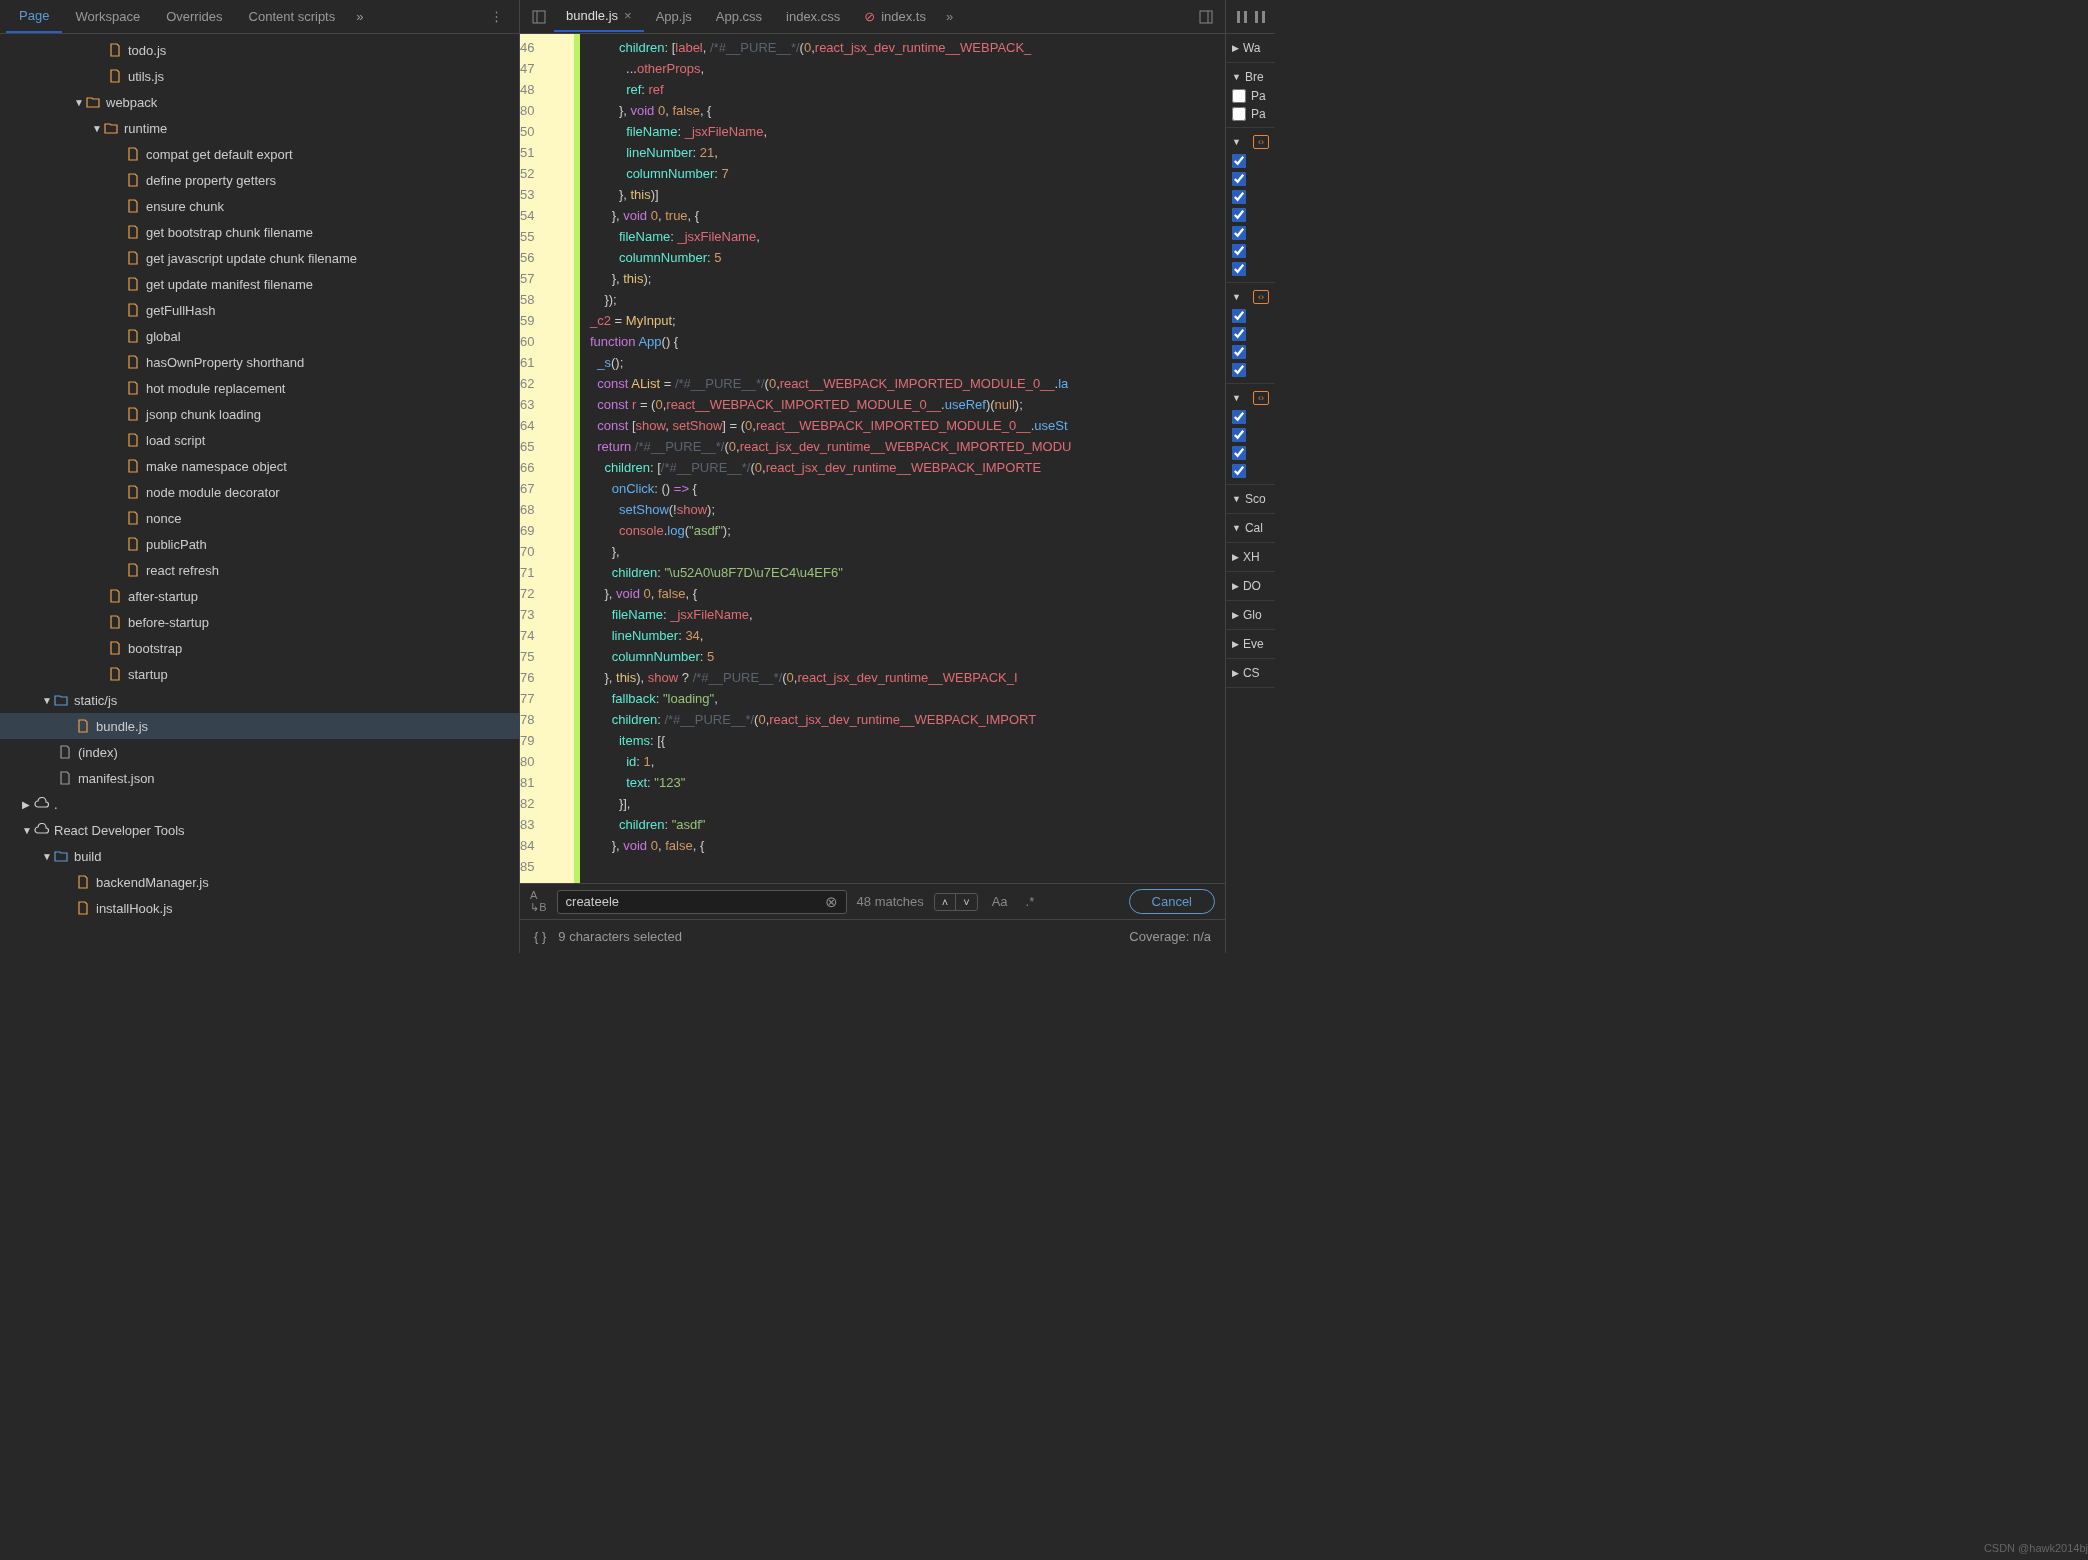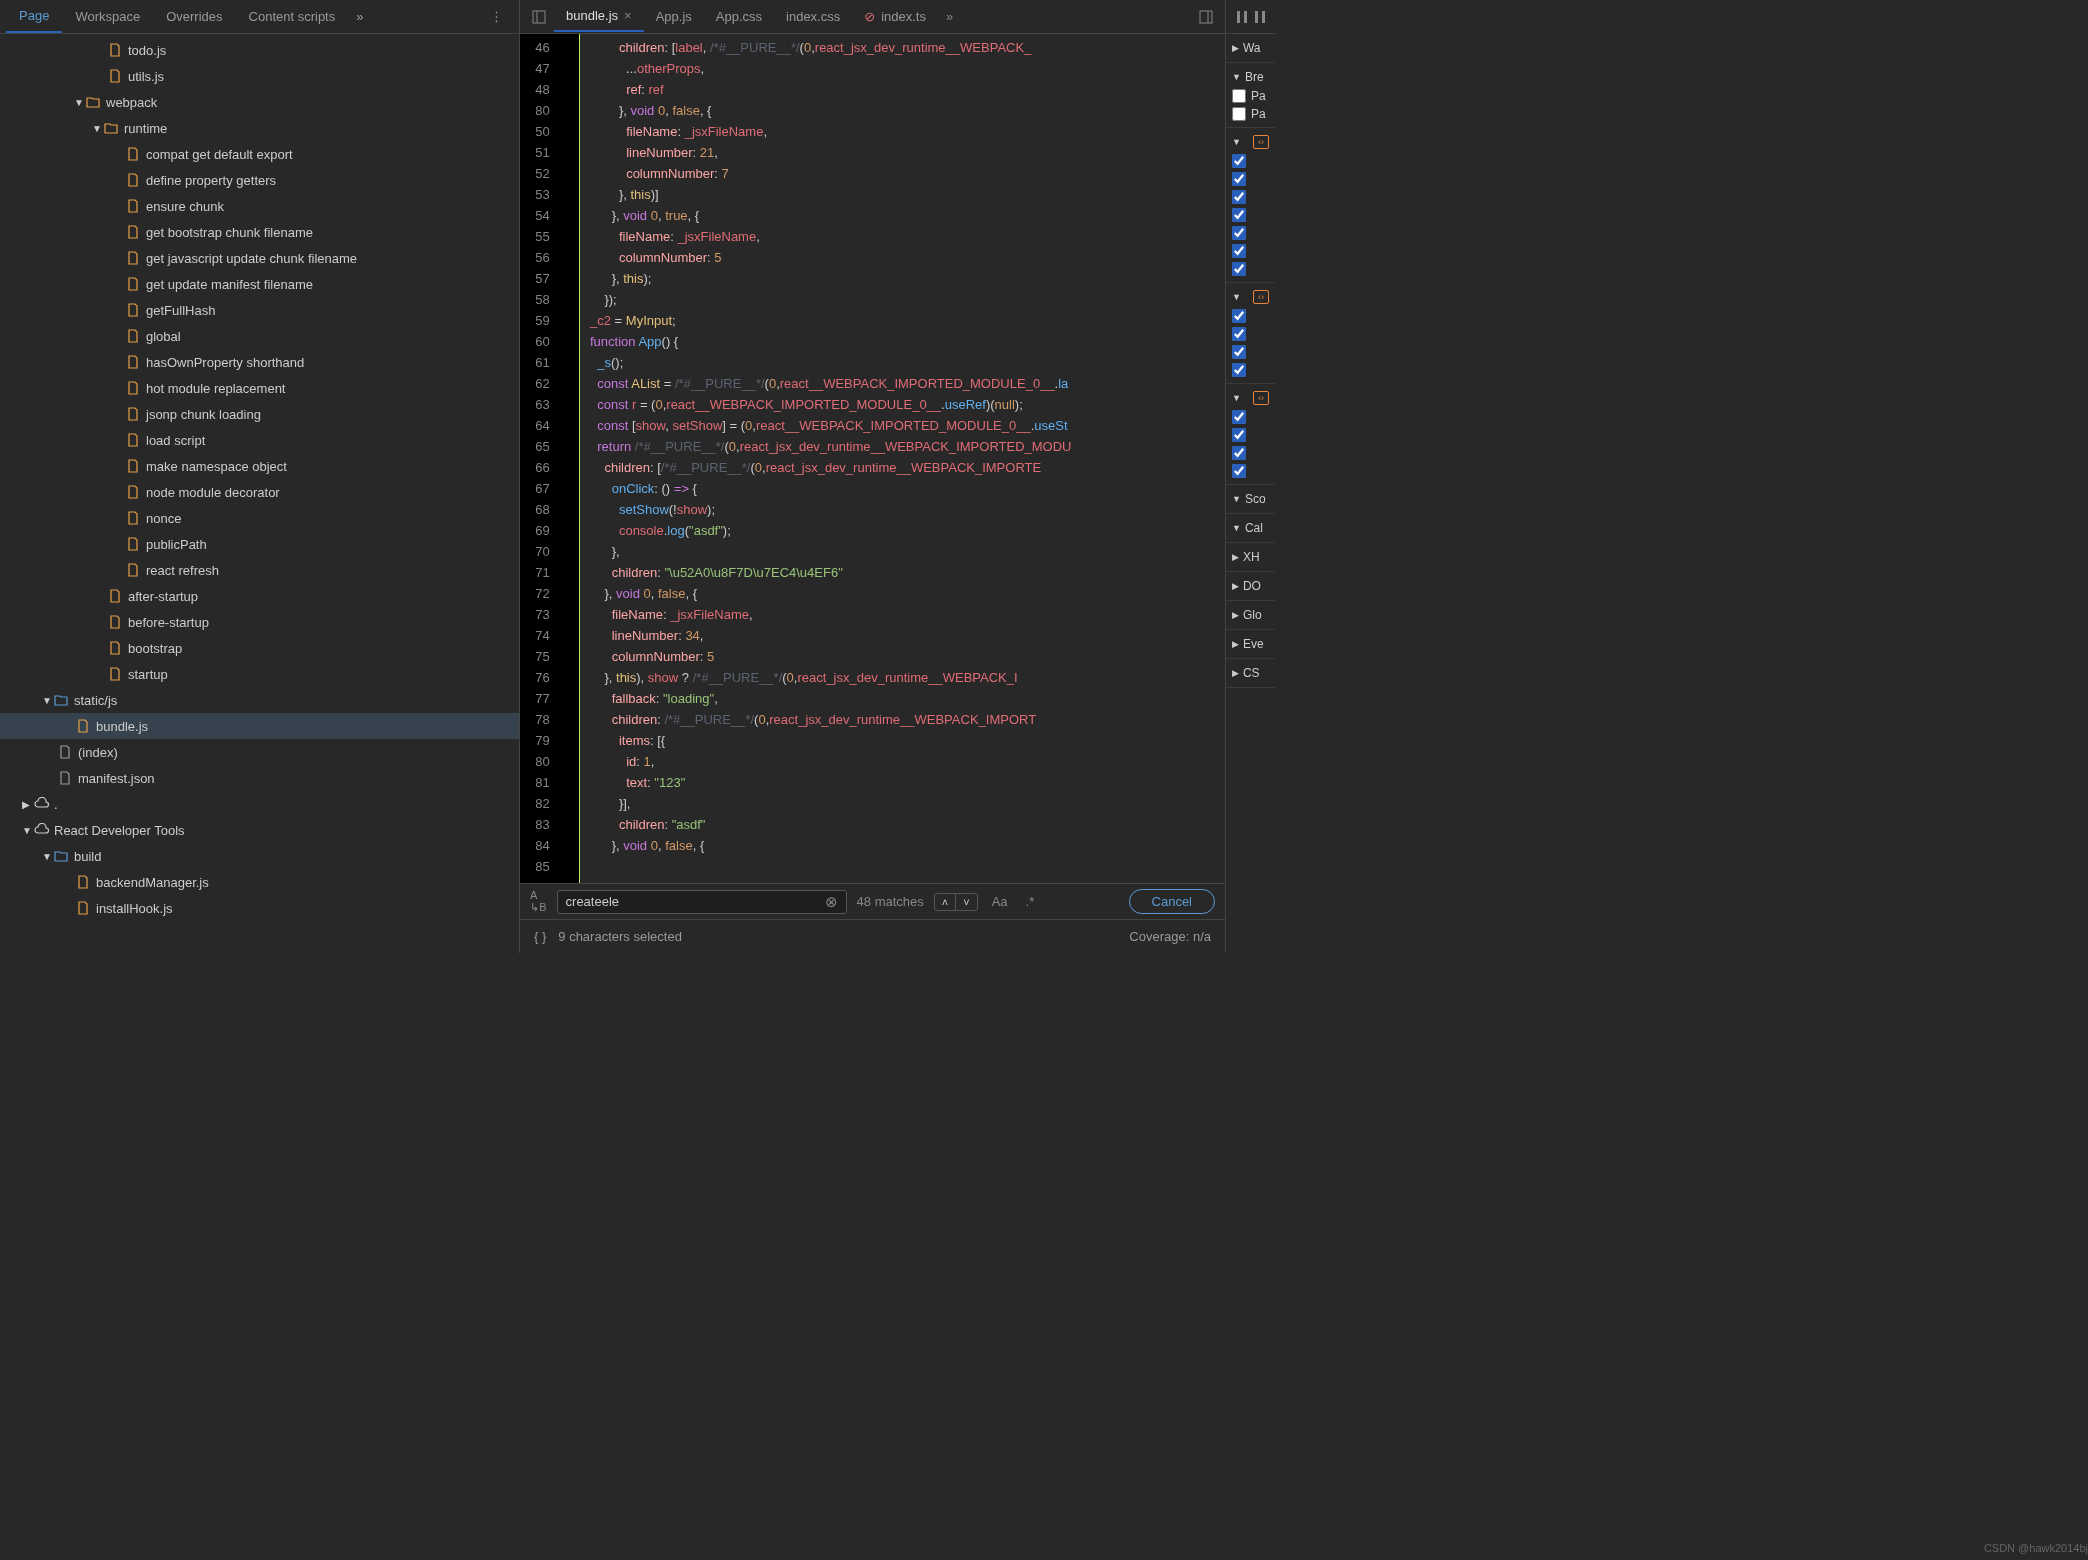--- a/index.html
+++ b/index.html
@@ -20,26 +20,26 @@
 .tree-label.no-italic{font-style:normal}
 .editor{flex:1;display:flex;flex-direction:column;background:#282828;min-width:0}
 .editor-tabs{display:flex;align-items:center;border-bottom:1px solid #444;height:34px;padding:0 4px}
 .etab{padding:7px 12px;color:#999;cursor:pointer;display:flex;align-items:center;gap:6px;font-size:13px}
 .etab.active{color:#ddd;border-bottom:2px solid #2960bd}
 .etab .close{font-size:13px;color:#888}
 .etab-icon{color:#e06c75;font-size:13px}
 .etab-btn{color:#888;padding:0 8px;cursor:pointer}
 .etab-btn.right{margin-left:auto}
 .code-area{flex:1;display:flex;overflow:hidden;font-family:'SF Mono',Monaco,Consolas,monospace;font-size:13px;line-height:21px}
-.gutter{width:60px;background:#000000;color:#858585;text-align:center;padding:3px 14px 3px 0;border-right:1px solid #bef264}
+.gutter{width:60px;background:#fef9c3;color:#858585;text-align:left;padding:3px 14px 3px 0;border-right:6px solid #bef264}
 .gutter div{height:21px}
 .code{flex:1;padding:3px 0;overflow:hidden;position:relative}
 .code-line{height:21px;white-space:pre;padding-left:10px}
 .tok-key{color:#c678dd}
-.tok-prop{color:#fca5a5}
+.tok-prop{color:#5eead4}
 .tok-str{color:#98c379}
 .tok-num{color:#d19a66}
 .tok-fn{color:#61afef}
 .tok-id{color:#e5c07b}
 .tok-comment{color:#5c6370}
 .tok-bool{color:#d19a66}
 .tok-this{color:#e5c07b}
 .tok-var{color:#e06c75}
 .search-bar{display:flex;align-items:center;border-top:1px solid #444;height:36px;padding:0 10px;gap:10px}
 .search-icon{color:#888;font-size:11px}

